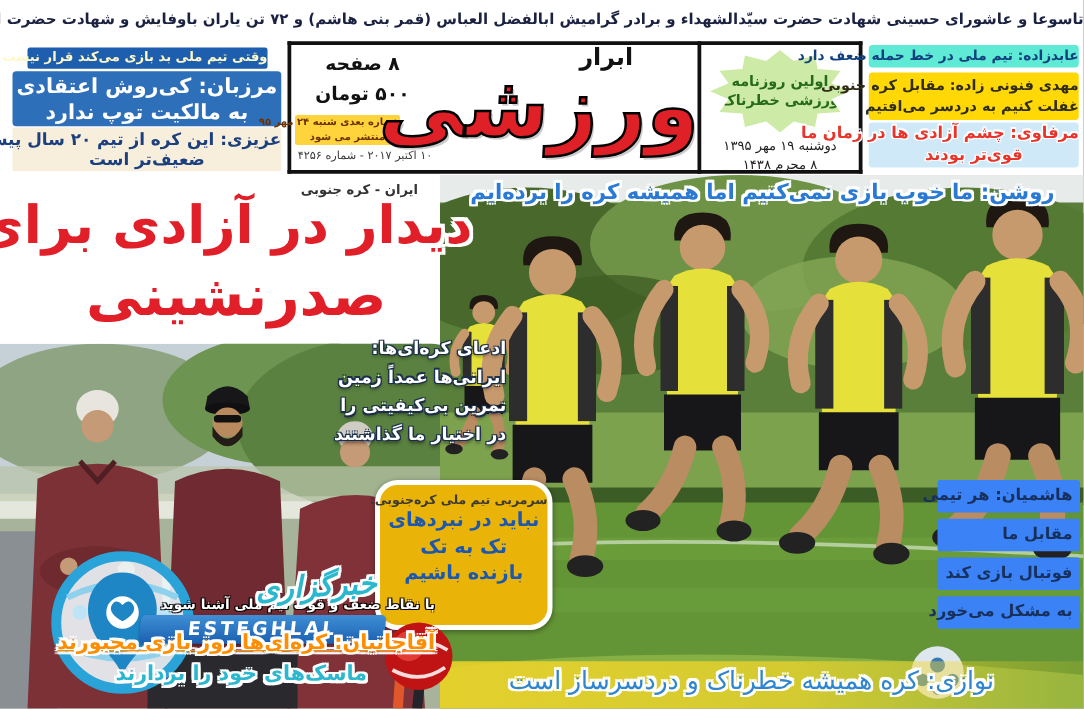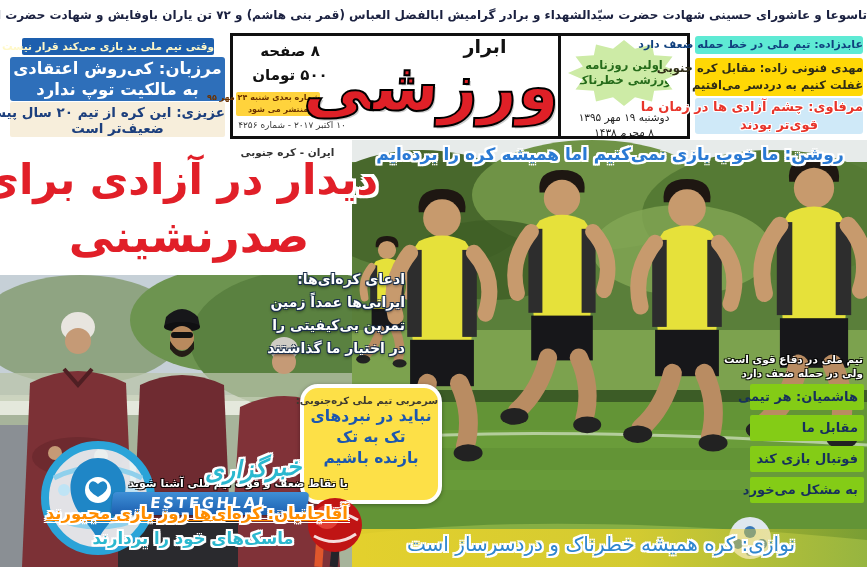--- a/index.html
+++ b/index.html
@@ -67,26 +67,26 @@
 
   
   .photoR{left:352px;top:140px;width:515px;height:427px;}
   .photoL{left:0;top:275px;width:352px;height:292px;}
   .photoR svg,.photoL svg{display:block;}
 
   .pquote{left:360px;top:144px;width:500px;font-size:17px;font-weight:900;color:#2a7ad4;}
 
   .claim{left:253px;top:268px;width:152px;text-align:right;color:#fff;font-size:14px;font-weight:900;line-height:23px;}
 
-  .coachbox{left:300px;top:384px;width:134px;height:112px;background:#fde047;border:4px solid #fff;border-radius:18px;box-shadow:0 1px 4px rgba(0,0,0,.35);}
+  .coachbox{left:300px;top:384px;width:134px;height:112px;background:#eab308;border:4px solid #fff;border-radius:18px;box-shadow:0 1px 4px rgba(0,0,0,.35);}
   .coachbox .k{margin-top:7px;font-size:10px;color:#3d3a30;font-weight:bold;text-align:center;}
   .coachbox .l{font-size:15.5px;line-height:21px;font-weight:900;color:#1c57b0;text-align:center;}
 
   .defnote{left:745px;top:352px;width:118px;text-align:right;color:#fff;font-size:10.5px;font-weight:bold;line-height:14px;}
-  .hitem{left:750px;width:114px;height:26px;line-height:26px;background:#84cc16;border-radius:2px;color:#17305c;font-size:13px;font-weight:900;text-align:right;padding:0 6px;box-sizing:border-box;}
+  .hitem{left:750px;width:114px;height:26px;line-height:26px;background:#3b82f6;border-radius:2px;color:#17305c;font-size:13px;font-weight:900;text-align:right;padding:0 6px;box-sizing:border-box;}
 
   .bstrip{left:352px;top:529px;width:515px;height:38px;background:linear-gradient(90deg,rgba(244,214,41,.85) 0%,rgba(244,214,41,.7) 55%,rgba(244,214,41,.15) 100%);}
   .bquote{left:335px;top:532px;width:532px;font-size:20px;font-weight:400;color:#2f86cf;}
 
   
   .wm-caption{left:130px;top:477px;width:218px;font-size:11px;font-weight:900;color:#fff;text-align:center;}
   .wm-agency{left:178px;top:455px;width:150px;font-size:24px;font-weight:900;font-style:italic;color:#2bb8cf;transform:rotate(-3deg);text-align:center;}
   .wm-en{left:112px;top:492px;width:196px;height:23px;line-height:23px;background:linear-gradient(#3f8fd6,#1b5fb0);border-radius:4px;color:#fff;font-size:15px;font-weight:bold;letter-spacing:2.5px;text-align:center;transform:skewX(-6deg);box-shadow:0 1px 2px rgba(0,0,0,.4);}
   .cl-orange{left:48px;top:504px;width:300px;font-size:16.5px;font-weight:900;color:#ff8d00;text-decoration:underline;}
   .cl-teal{left:62px;top:529px;width:262px;font-size:16.5px;font-weight:900;color:#2bb8cf;}
@@ -247,24 +247,20 @@
     <span class="nw" style="display:block">در اختیار ما گذاشتند</span>
   </div>
 
   <div class="abs coachbox fa z5">
     <div class="k nw">سرمربی تیم ملی کره‌جنوبی:</div>
     <div class="l nw">نباید در نبردهای</div>
     <div class="l nw">تک به تک</div>
     <div class="l nw">بازنده باشیم</div>
   </div>
 
-  <div class="abs defnote fa ok z4">
-    <span class="nw" style="display:block">تیم ملی در دفاع قوی است</span>
-    <span class="nw" style="display:block">ولی در حمله ضعف دارد</span>
-  </div>
   <div class="abs hitem fa nw z4" style="top:384px;"><span>هاشمیان: هر تیمی</span></div>
   <div class="abs hitem fa nw z4" style="top:415px;"><span>مقابل ما</span></div>
   <div class="abs hitem fa nw z4" style="top:446px;"><span>فوتبال بازی کند</span></div>
   <div class="abs hitem fa nw z4" style="top:477px;"><span>به مشکل می‌خورد</span></div>
 
   <div class="abs bstrip z2"></div>
   <div class="abs bquote fa ctr nw ow z4"><span>نوازی: کره همیشه خطرناک و دردسرساز است</span></div>
 
   <div class="abs z5" style="left:34px;top:438px;width:132px;height:126px;">
     <svg width="132" height="126" viewBox="0 0 132 126">

